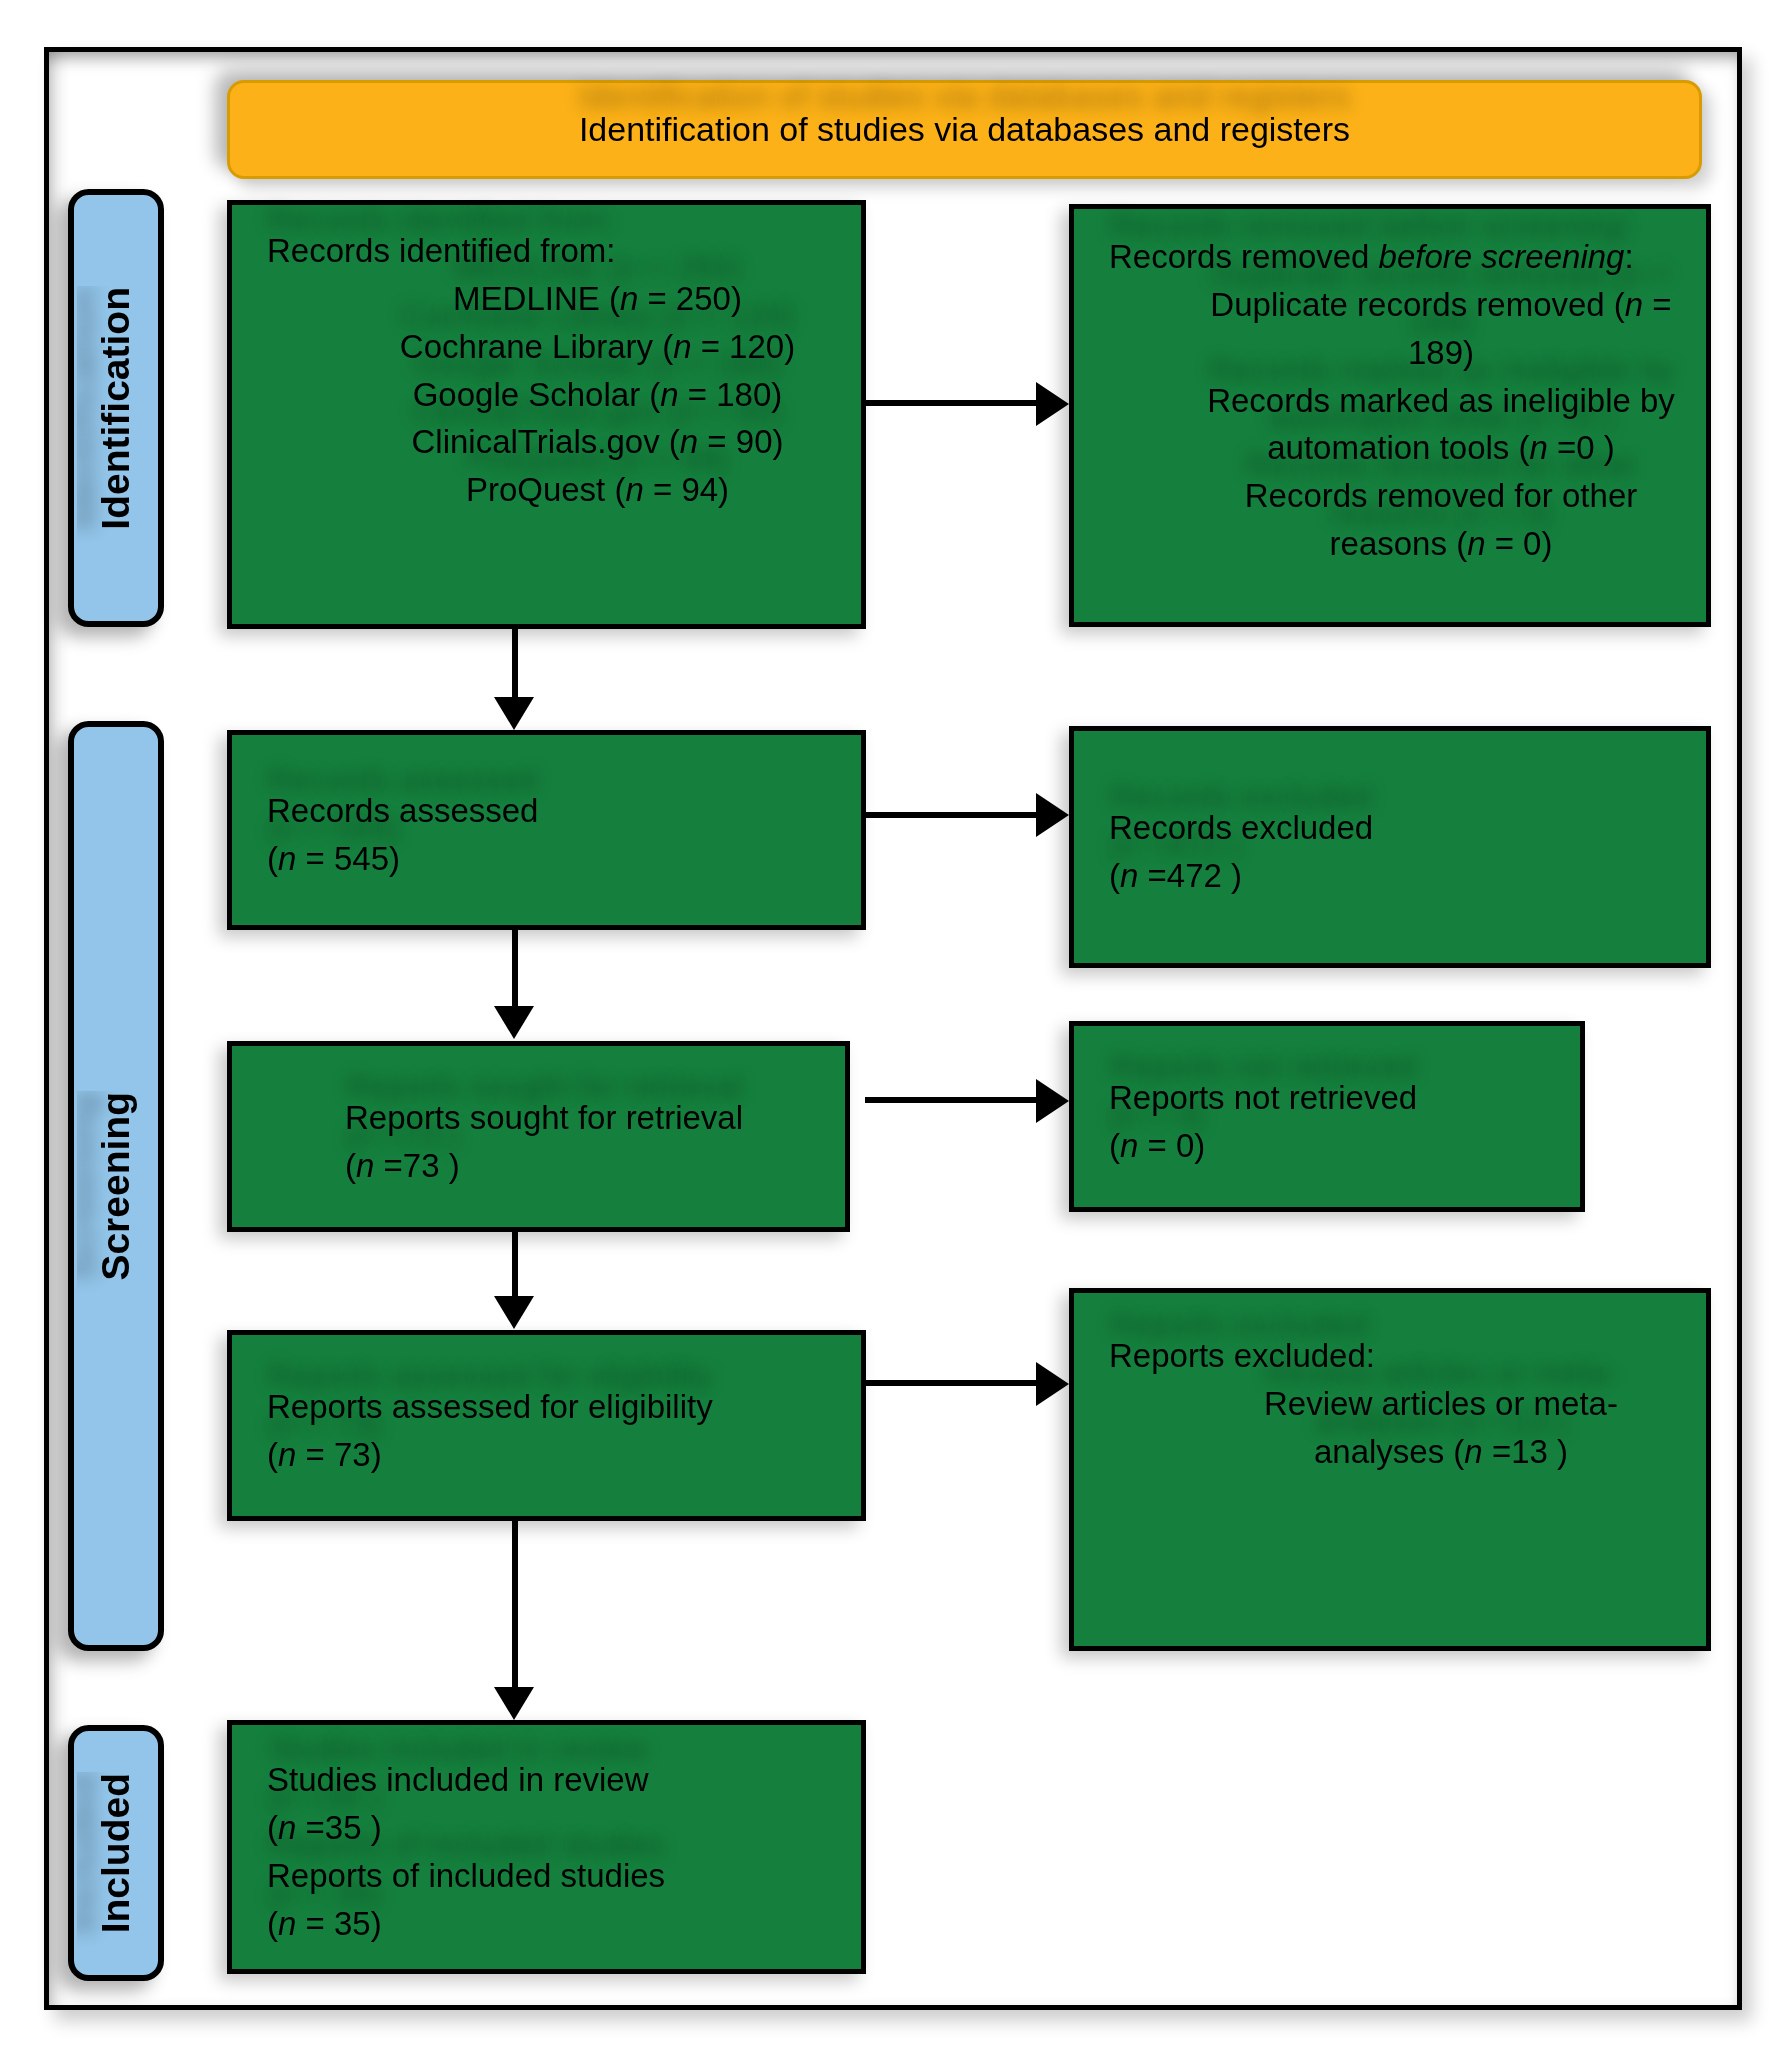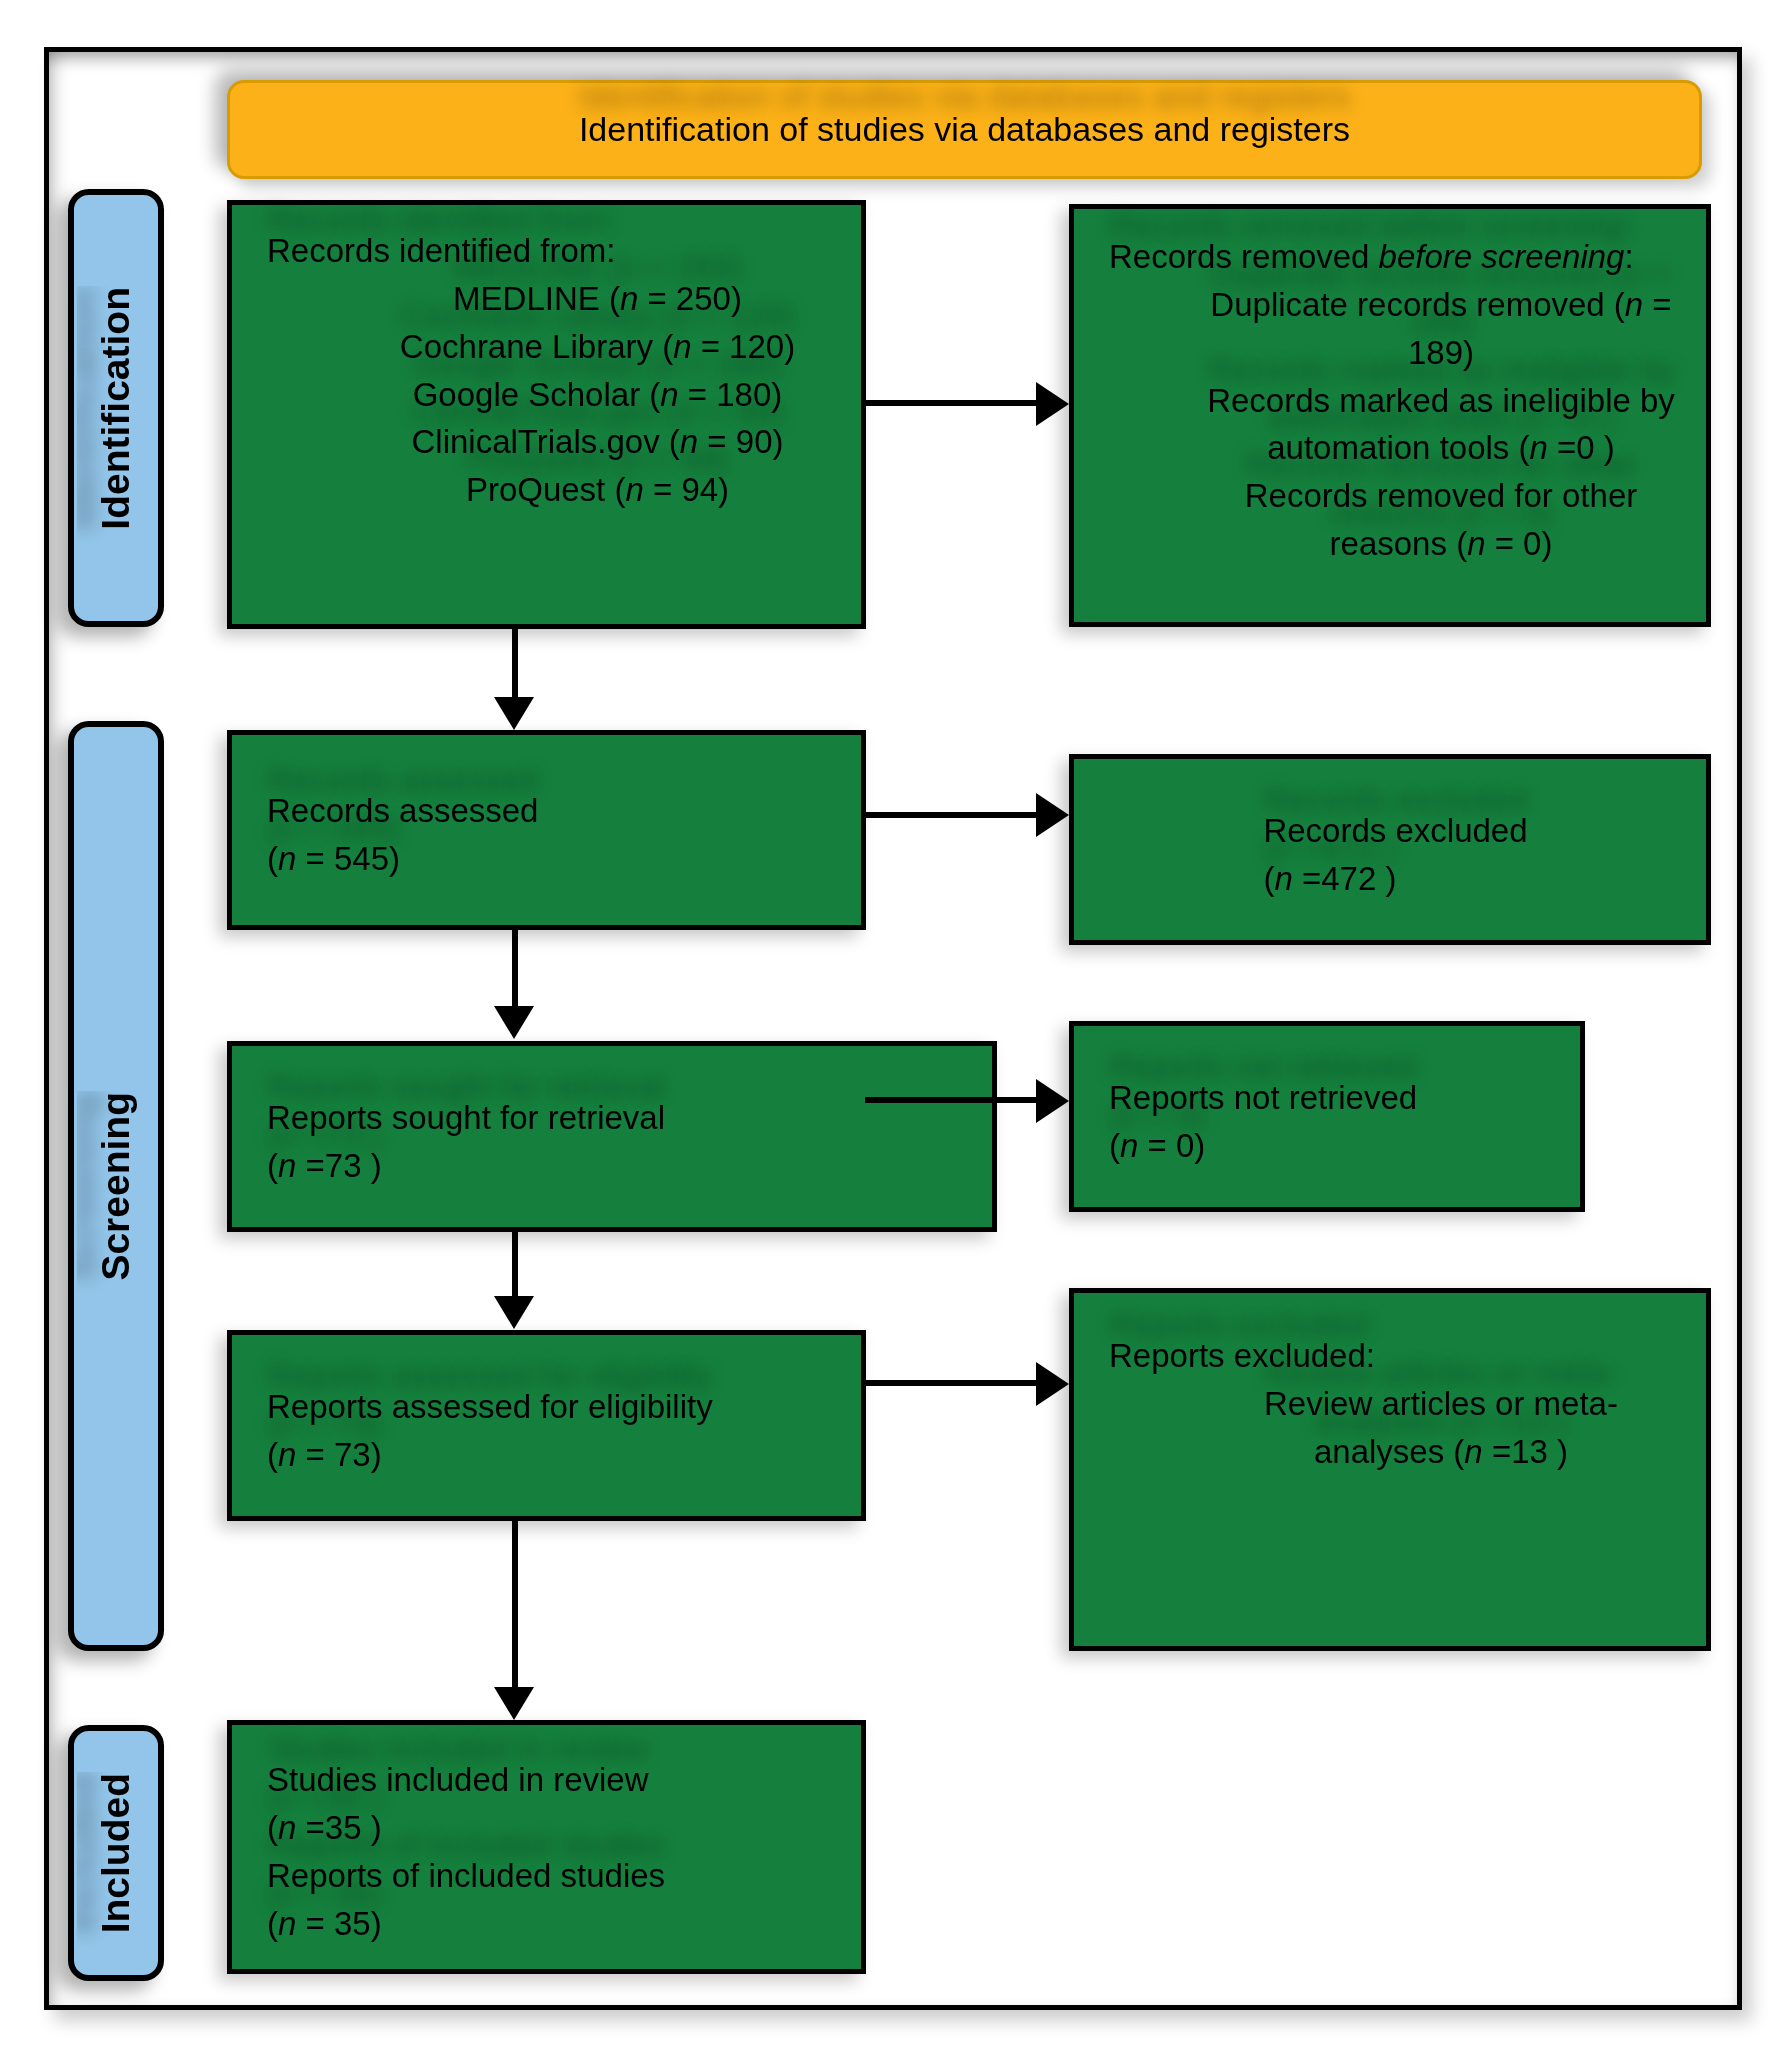--- a/index.html
+++ b/index.html
@@ -104,28 +104,28 @@
     <div class="item">Records removed for other reasons (<i>n</i> = 0)</div>
   </div>
 </div>
 
 <div class="fbox center" style="left:227px;top:730px;width:639px;height:200px;">
   <div class="content">
     <div>Records assessed</div>
     <div>(<i>n</i> = 545)</div>
   </div>
 </div>
-<div class="fbox center" style="left:1069px;top:754px;width:642px;height:191px;align-items:center;">
+<div class="fbox center" style="left:1069px;top:726px;width:642px;height:242px;">
   <div class="content">
     <div>Records excluded</div>
     <div>(<i>n</i> =472 )</div>
   </div>
 </div>
 
-<div class="fbox center" style="left:227px;top:1041px;width:770px;height:191px;">
+<div class="fbox center" style="left:227px;top:1041px;width:623px;height:191px;align-items:center;">
   <div class="content">
     <div>Reports sought for retrieval</div>
     <div>(<i>n</i> =73 )</div>
   </div>
 </div>
 <div class="fbox center" style="left:1069px;top:1021px;width:516px;height:191px;">
   <div class="content">
     <div>Reports not retrieved</div>
     <div>(<i>n</i> = 0)</div>
   </div>

